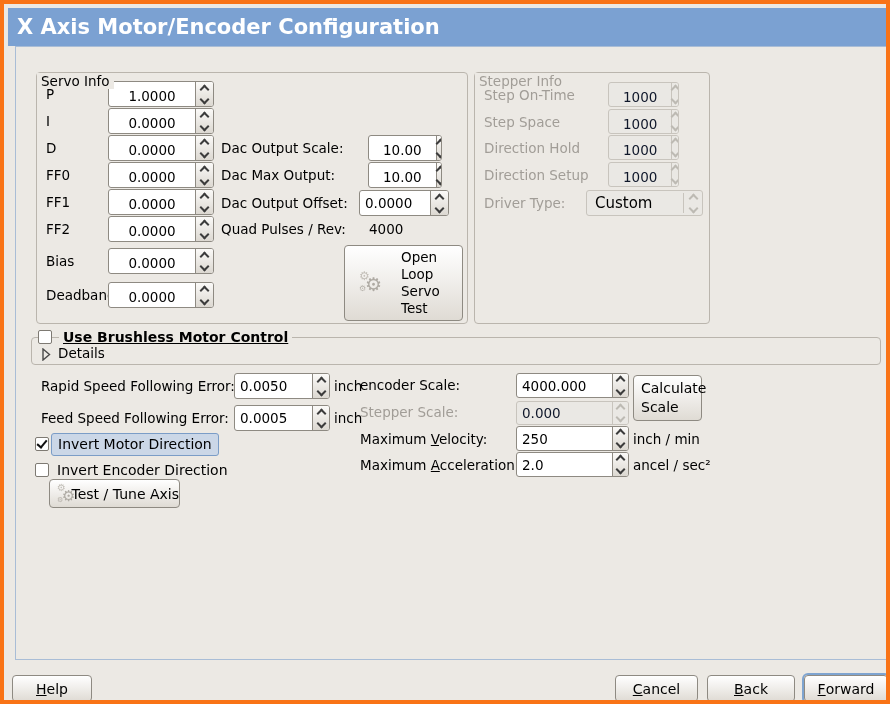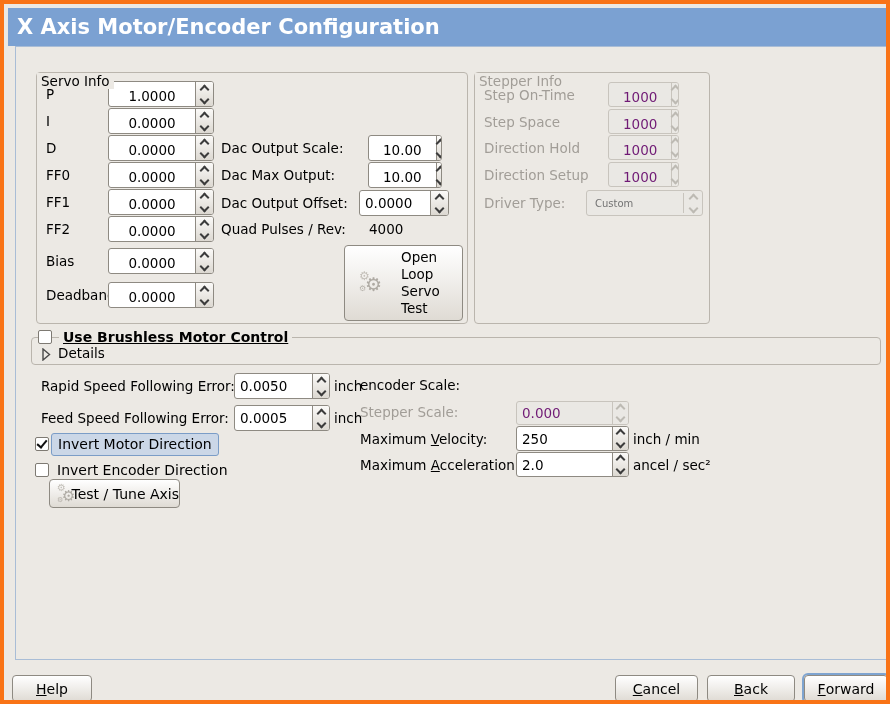--- a/index.html
+++ b/index.html
@@ -15,38 +15,38 @@
   .bold{font-weight:bold;text-decoration:underline;}
   
   .spin{position:absolute;display:flex;background:#ffffff;border:1px solid #8e8a82;border-radius:3px;box-sizing:border-box;overflow:hidden;}
   .spin .val{flex:1;font-size:13.5px;display:flex;align-items:center;padding:0 5px;color:#000;}
   .spin.center .val{justify-content:center;padding:14px;}
   .spin .btns{width:17px;border-left:1px solid #8e8a82;background:linear-gradient(#fbfaf8,#dcd8d1);display:flex;flex-direction:column;}
   .spin .btns span{flex:1;display:flex;align-items:center;justify-content:center;}
   .chU{display:block;width:5px;height:5px;border-left:2px solid #3c3c3c;border-top:2px solid #3c3c3c;transform:rotate(45deg);margin-top:2px;}
   .chD{display:block;width:5px;height:5px;border-right:2px solid #3c3c3c;border-bottom:2px solid #3c3c3c;transform:rotate(45deg);margin-bottom:2px;}
   .spin.dis{border-color:#c8c4bd;background:#eae8e4;}
-  .spin.dis .val{color:#701a75;}
+  .spin.dis .val{color:#0f172a;}
   .spin.dis .btns{border-left-color:#c8c4bd;background:#eae8e4;}
   .dis .chU{border-color:#bdbab3;}
   .dis .chD{border-color:#bdbab3;}
   
   .btn{position:absolute;border:1px solid #8e8a82;border-radius:4px;background:linear-gradient(#ffffff,#f1efec 45%,#dfdbd4);
     font-size:14px;color:#000;display:flex;align-items:center;justify-content:center;box-sizing:border-box;white-space:nowrap;}
   .btn.focus{box-shadow:0 0 0 2px #7ea4d0;}
   .u{text-decoration:underline;}
   
   .cb{position:absolute;width:14px;height:14px;background:#fff;border:1px solid #7e7a73;border-radius:2px;box-sizing:border-box;}
   .cb.checked::after{content:"";position:absolute;left:3px;top:0px;width:4px;height:8px;
     border-right:2px solid #101010;border-bottom:2px solid #101010;transform:rotate(40deg);}
   .hl-label{position:absolute;background:#cbd7e7;border:1px solid #7b9dc7;border-radius:3px;
     font-size:14px;line-height:21px;padding:0 6px;white-space:nowrap;}
   
   .combo{position:absolute;display:flex;align-items:center;border:1px solid #c8c4bd;border-radius:3px;background:#eae8e4;box-sizing:border-box;}
-  .combo .cval{flex:1;font-size:10px;color:#737373;padding-left:8px;}
+  .combo .cval{flex:1;font-size:15px;color:#000000;padding-left:8px;}
   .combo .csep{width:1px;align-self:stretch;background:#c8c4bd;margin:2px 0;}
   .combo .carr{width:18px;display:flex;flex-direction:column;align-items:center;justify-content:center;gap:3px;}
   
   .gears{position:absolute;pointer-events:none;}
   .gears .g1{position:absolute;font-size:19px;color:#aeaaa3;left:6px;top:4px;}
   .gears .g2{position:absolute;font-size:12px;color:#c3bfb8;left:0;top:0;}
   .gears .g3{position:absolute;font-size:8px;color:#b7b3ac;left:0;top:15px;}
 </style>
 </head>
 <body>
@@ -324,20 +324,35 @@
     <div class="btn" style="left:33px;top:432px;width:131px;height:29px;justify-content:flex-start;padding-left:7px;gap:5px">
       <span class="gears" style="position:relative;width:24px;height:24px">
         <span class="g1" style="font-size:15px;left:5px;top:5px">⚙</span>
           <span class="g2" style="font-size:10px">⚙</span>
           <span class="g3" style="font-size:7px;top:14px">⚙</span>
       </span>
       <span>Test / Tune Axis</span>
     </div>
 
     <span class="lbl" style="left:344px;top:329px">encoder Scale:</span>
+    <div class="spin" style="left:500px;top:326px;width:113px;height:25px">
+      <div class="val">4000.000</div>
+      <div class="btns" style="width:15px">
+          <span>
+            <i class="chU"></i>
+          </span>
+          <span>
+            <i class="chD"></i>
+          </span>
+        </div>
+    </div>
+    <div class="btn" style="left:617px;top:328px;width:69px;height:46px;flex-direction:column;align-items:flex-start;justify-content:center;padding-left:7px;line-height:19px">
+      <span>Calculate</span>
+      <span>Scale</span>
+    </div>
 
     <span class="lbl dim" style="left:344px;top:356px">Stepper Scale:</span>
     <div class="spin dis" style="left:500px;top:354px;width:113px;height:24px">
       <div class="val">0.000</div>
       <div class="btns" style="width:15px">
           <span>
             <i class="chU"></i>
           </span>
           <span>
             <i class="chD"></i>

